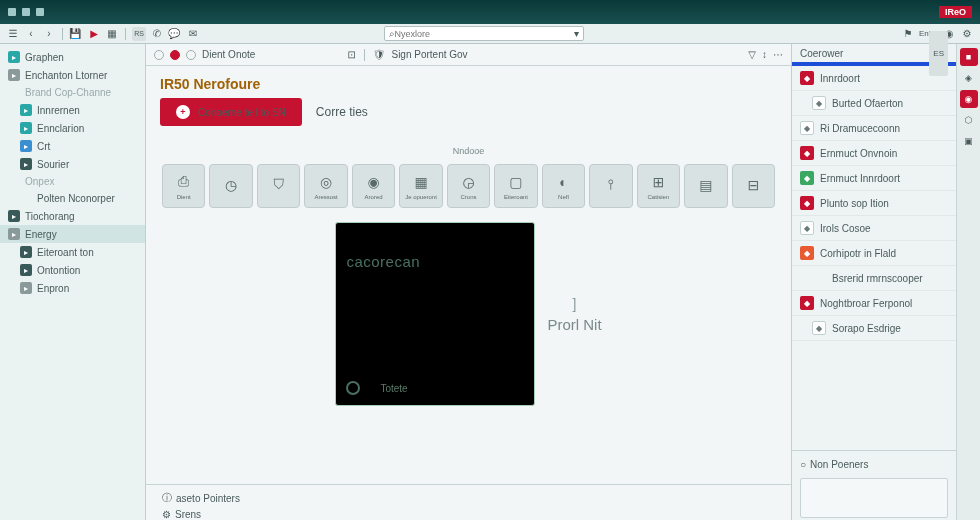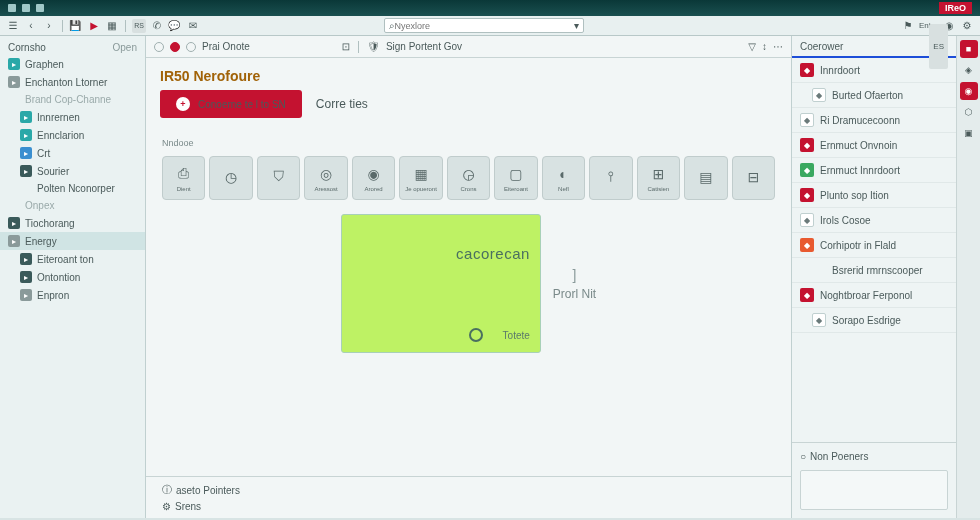--- a/index.html
+++ b/index.html
@@ -1,17 +1,17 @@
 <!DOCTYPE html>
 <html><head>
 <meta charset="utf-8">
 <style>
 *{box-sizing:border-box;margin:0;padding:0;font-family:Arial,sans-serif;font-size:10px;color:#4a5a5a}
 body{width:980px;height:520px;background:#d8e4e4;overflow:hidden;position:relative}
-.titlebar{height:16px;background:linear-gradient(#0a3838,#1a5050);display:flex;align-items:center;padding:0 8px;gap:6px}
+.titlebar{height:24px;background:linear-gradient(#0a3838,#1a5050);display:flex;align-items:center;padding:0 8px;gap:6px}
 .titlebar .sq{width:8px;height:8px;background:#a0c8c8;border-radius:1px}
 .titlebar .logo{margin-left:auto;background:#c41230;color:#fff;padding:1px 6px;font-size:9px;font-weight:bold}
 .toolbar{height:20px;background:#e8f0f0;border-bottom:1px solid #b8c8c8;display:flex;align-items:center;padding:0 6px;gap:4px}
 .tb-ic{width:14px;height:14px;display:flex;align-items:center;justify-content:center;border-radius:2px}
 .tb-sep{width:1px;height:12px;background:#b0c0c0;margin:0 2px}
 .tb-search{margin-left:180px;display:flex;align-items:center;background:#fff;border:1px solid #b0c0c0;height:15px;width:200px;padding:0 4px;border-radius:2px}
 .tb-search input{border:none;outline:none;font-size:9px;flex:1;background:transparent}
 .app{display:flex;height:482px}
 .sidebar{width:146px;background:#eaf2f2;border-right:1px solid #c0d0d0;padding:4px 0;overflow:hidden}
 .side-hdr{display:flex;align-items:center;justify-content:space-between;padding:2px 8px;font-size:9px;color:#6a7a7a}
@@ -27,37 +27,37 @@
 .main-tb{height:22px;border-bottom:1px solid #c8d4d4;display:flex;align-items:center;padding:0 8px;gap:6px;font-size:9px;color:#6a7a7a}
 .main-tb .dot{width:10px;height:10px;border-radius:50%;border:1px solid #a0b0b0}
 .main-tb .red{background:#c41230;border-color:#c41230}
 .main-hdr{padding:10px 14px 6px;display:flex;align-items:center;gap:14px}
 .main-title{font-size:14px;font-weight:bold;color:#a16207}
 .cta{display:flex;align-items:center;gap:14px;padding:0 14px 10px}
 .cta-btn{background:#c41230;color:#fff;border:none;padding:7px 16px;border-radius:3px;font-size:11px;display:flex;align-items:center;gap:8px;cursor:pointer}
 .cta-btn .circ{width:14px;height:14px;border-radius:50%;background:#fff;color:#c41230;display:flex;align-items:center;justify-content:center;font-size:9px;font-weight:bold}
 .cta-sub{font-size:12px;color:#4a5a5a}
 .canvas-area{flex:1;padding:10px 16px 6px;position:relative}
-.canvas-label{font-size:9px;color:#7a8a8a;margin-bottom:8px}
+.canvas-label{text-align:center;font-size:9px;color:#7a8a8a;margin-bottom:8px}
 .tool-strip{display:flex;gap:4px;justify-content:center;margin-bottom:14px}
 .tool{width:44px;height:44px;background:#d8e2e2;border:1px solid #c0cccc;border-radius:4px;display:flex;flex-direction:column;align-items:center;justify-content:center;gap:3px;cursor:pointer}
 .tool .ti{width:18px;height:18px;display:flex;align-items:center;justify-content:center}
 .tool .tl{font-size:6px;color:#5a6a6a;line-height:1}
 .canvas-stage{display:flex;align-items:center;justify-content:center;gap:12px;position:relative}
-.canvas{width:200px;height:139px;background:#bef264;border:1px solid #a8d0b8;border-radius:3px;display:flex;flex-direction:column;align-items:flex-end;justify-content:space-between;padding:30px 10px 10px}
+.canvas{width:200px;height:184px;background:#000000;border:1px solid #a8d0b8;border-radius:3px;display:flex;flex-direction:column;align-items:flex-start;justify-content:space-between;padding:30px 10px 10px}
 .canvas-text{font-size:15px;color:#4a7060;font-weight:500;letter-spacing:0.5px}
 .canvas-foot{display:flex;gap:20px;align-items:center}
 .canvas-foot .ring{width:14px;height:14px;border:2px solid #4a7060;border-radius:50%}
 .canvas-foot span{font-size:10px;color:#5a7a6a}
-.dim-label{font-size:12px;color:#7a8a8a}
+.dim-label{font-size:15px;color:#7a8a8a}
 .bottom-bar{border-top:1px solid #c8d4d4;padding:6px 16px;display:flex;flex-direction:column;gap:4px}
 .bottom-meta{font-size:9px;color:#7a8a8a;display:flex;align-items:center;gap:4px}
 .bottom-input{width:60%;height:22px;background:#fff;border:1px solid #c0d0d0;padding:0 8px;font-size:9px}
 .rpanel{width:164px;background:#eef4f4;display:flex;flex-direction:column}
-.rp-hdr{height:22px;border-bottom:2px solid #1d4ed8;display:flex;align-items:center;padding:0 8px;font-size:10px;color:#5a6a6a;justify-content:space-between}
+.rp-hdr{height:22px;border-bottom:4px solid #1d4ed8;display:flex;align-items:center;padding:0 8px;font-size:10px;color:#5a6a6a;justify-content:space-between}
 .rp-list{flex:1;overflow:hidden}
 .rp-item{display:flex;align-items:center;gap:6px;padding:5px 8px;font-size:9px;border-bottom:1px solid #e0e8e8}
 .rp-item.sub{padding-left:20px}
 .rp-ic{width:14px;height:14px;border-radius:2px;display:flex;align-items:center;justify-content:center;font-size:8px;color:#fff}
 .ic-red{background:#c41230}
 .ic-grn{background:#3aa860}
 .ic-wht{background:#fff;border:1px solid #c0d0d0;color:#6a7a7a}
 .ic-org{background:#e85a30}
 .rp-footer{border-top:1px solid #c8d4d4;padding:8px;display:flex;flex-direction:column;gap:8px}
 .rp-prop{font-size:9px;color:#7a8a8a;display:flex;align-items:center;gap:4px}
@@ -95,24 +95,20 @@
   </div>
   <div style="flex:1"></div>
   <div class="tb-ic">⚑</div>
   <span style="font-size:8px">Enter</span>
   <div class="tb-ic">◉</div>
   <div class="tb-ic">⚙</div>
 </div>
 
 <div class="app">
   <div class="sidebar">
-    <div class="side-hdr">
-      <span>Cornsho</span>
-      <span style="color:#8a9a9a">Open</span>
-    </div>
     <div id="side-list">
         <div class="side-item">
           <span class="ic ic-teal">▸</span>
           <span>Graphen</span>
         </div>
         <div class="side-item">
           <span class="ic ic-gray">▸</span>
           <span>Enchanton Ltorner</span>
         </div>
         <div class="side-item">
@@ -128,27 +124,27 @@
           <span>Ennclarion</span>
         </div>
         <div class="side-item sub">
           <span class="ic ic-blue">▸</span>
           <span>Crt</span>
         </div>
         <div class="side-item sub">
           <span class="ic ic-dark">▸</span>
           <span>Sourier</span>
         </div>
+        <div class="side-item">
+          <span style="width: 12px;"></span>
+          <span style="color: rgb(154, 170, 170);">Onpex</span>
+        </div>
         <div class="side-item sub">
           <span style="width: 12px;"></span>
           <span>Polten Nconorper</span>
-        </div>
-        <div class="side-item">
-          <span style="width: 12px;"></span>
-          <span style="color: rgb(154, 170, 170);">Onpex</span>
         </div>
         <div class="side-item">
           <span class="ic ic-dark">▸</span>
           <span>Tiochorang</span>
         </div>
         <div class="side-item sel">
           <span class="ic ic-gray">▸</span>
           <span>Energy</span>
         </div>
         <div class="side-item sub">
@@ -164,21 +160,21 @@
           <span>Enpron</span>
         </div>
       </div>
   </div>
 
   <div class="main">
     <div class="main-tb">
       <div class="dot"></div>
       <div class="dot red"></div>
       <div class="dot"></div>
-      <span>Prai Onote</span>
+      <span>Dient Onote</span>
       <div style="width:80px"></div>
       <span>⊡</span>
       <div class="tb-sep"></div>
       <span>🛡</span>
       <span>Sign Portent Gov</span>
       <div style="flex:1"></div>
       <span>▽</span>
       <span>↕</span>
       <span>⋯</span>
     </div>

